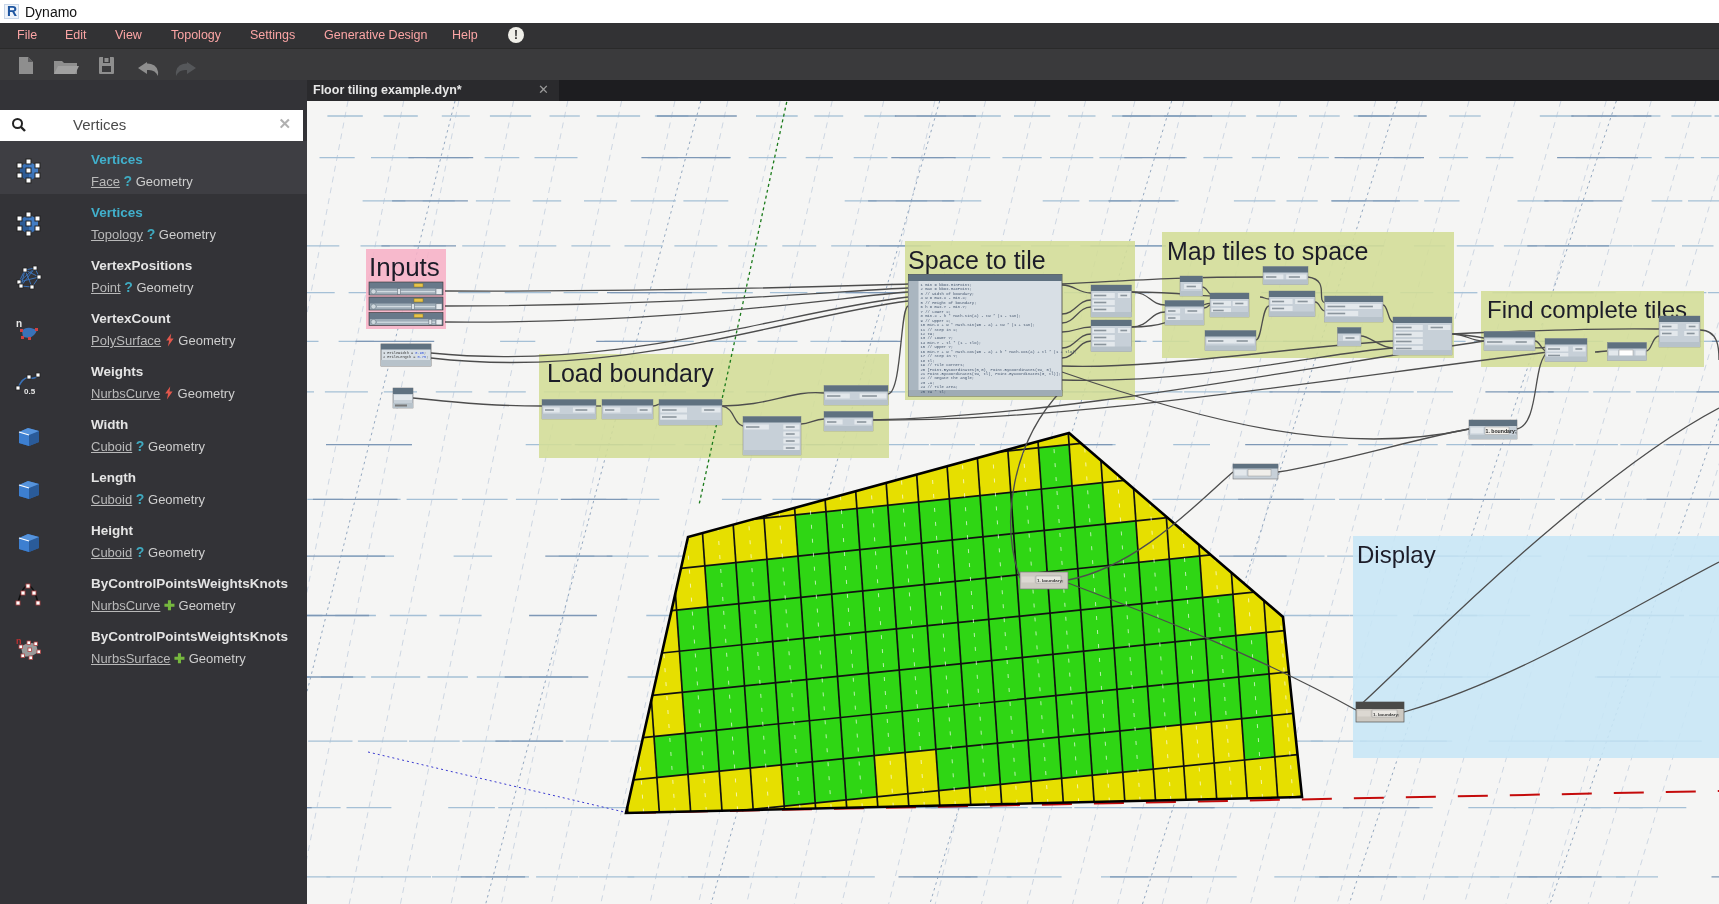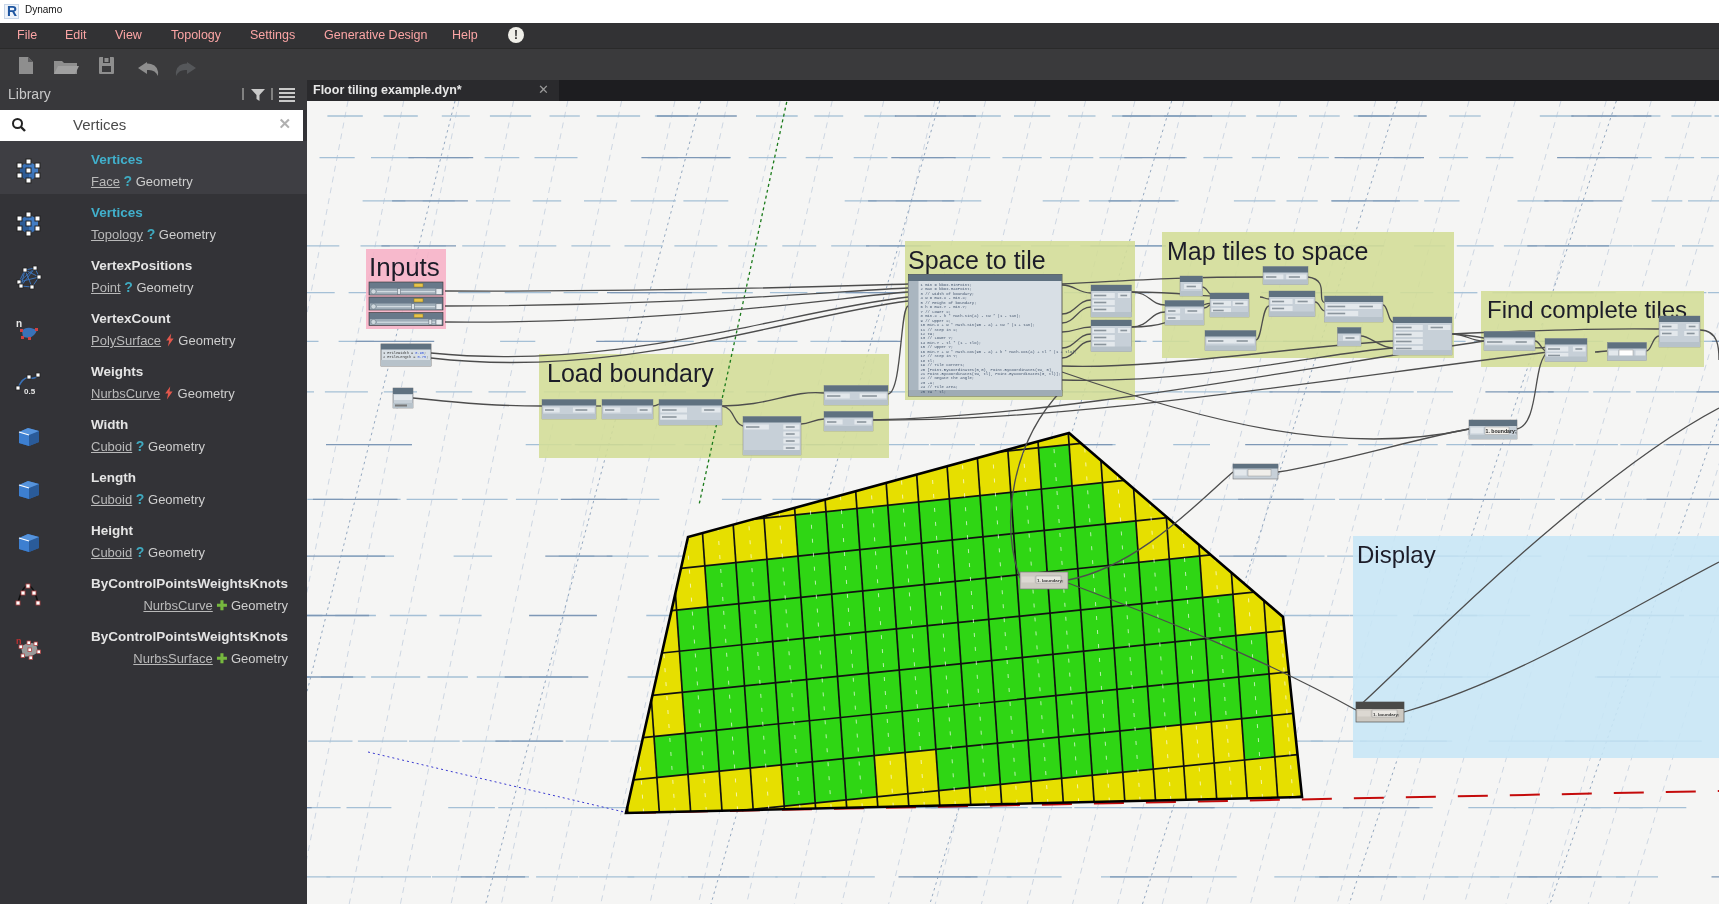--- a/index.html
+++ b/index.html
@@ -1,41 +1,41 @@
 <!DOCTYPE html>
 <html><head><meta charset="utf-8">
 <style>
 * { margin:0; padding:0; box-sizing:border-box; }
 body { width:1719px; height:904px; overflow:hidden; position:relative;
   font-family:"Liberation Sans", sans-serif; background:#f5f5f4; }
 .titlebar { position:absolute; left:0; top:0; width:1719px; height:23px; background:#ffffff; }
 .rlogo { position:absolute; left:4px; top:4px; width:15px; height:15px; background:#eef3fa; border:1px solid #c8d6e8; }
 .rlogo span { position:absolute; left:2px; top:-2.5px; font-size:14px; font-weight:bold; color:#1d55a0; }
-.apptitle { position:absolute; left:25px; top:4px; font-size:10px; color:#111; }
+.apptitle { position:absolute; left:25px; top:4px; font-size:14px; color:#111; }
 .menubar { position:absolute; left:0; top:23px; width:1719px; height:25px; background:#323234; }
 .menubar span { position:absolute; top:5px; font-size:12.5px; color:#fca5a5; }
 .excl { position:absolute; left:508px; top:4px; width:16px; height:16px; border-radius:50%;
   background:#f0efe9; color:#2c2c2c; font-weight:bold; font-size:12px; text-align:center; line-height:16px; }
 .toolbar { position:absolute; left:0; top:48px; width:1719px; height:32px; background:#3a3a3c; border-top:1px solid #2a2a2a; }
 .sidebar { position:absolute; left:0; top:80px; width:307px; height:824px; background:#333337; }
 .libhdr { position:absolute; left:0; top:0; width:307px; height:30px; background:#38383b; }
 .libhdr .t { position:absolute; left:8px; top:6px; font-size:14px; color:#c9c9c9; }
 .libhdr .ic2 { position:absolute; right:8px; top:5px; }
 .search { position:absolute; left:0px; top:30px; width:303px; height:31px; background:#ffffff; }
 .search .mag { position:absolute; left:11px; top:7px; }
 .search .txt { position:absolute; left:33px; top:6px; font-size:15px; color:#4a4a4a; }
 .search .x { position:absolute; right:12px; top:5px; font-size:15px; color:#b0b0b0; font-weight:bold; }
 .list { position:absolute; left:0; top:61px; width:307px; height:747px; }
 .item { position:relative; width:307px; height:53px; }
 .item.hl { background:#3e3e43; }
 .icw { position:absolute; left:15px; top:17px; width:27px; height:27px; }
 .txt { position:absolute; left:51px; top:8px;margin-left:40px; }
 .ttl { font-size:13.5px; font-weight:bold; color:#e4e4e4; line-height:22px; }
 .ttl.teal { color:#41b0cc; }
-.sub { font-size:13px; color:#c8c8c8; line-height:21px;text-align:right; }
+.sub { font-size:13px; color:#c8c8c8; line-height:21px; }
 .cat { color:#b9b9b9; text-decoration:underline; }
 .geo { color:#cecece; }
 .q { color:#3fa9bf; font-weight:bold; font-size:14px; }
 .plus { color:#76b83e; font-weight:bold; font-size:13px; }
 .tabbar { position:absolute; left:307px; top:80px; width:1412px; height:21px; background:#1d1d20;padding-left:36px; }
 .tab { position:absolute; left:0; top:0; width:252px; height:21px; background:#2a2a2d; }
 .tab .name { position:absolute; left:6px; top:3px; font-size:12.5px; font-weight:bold; color:#e8e8e8; }
 .tab .x { position:absolute; right:10px; top:2px; font-size:13px; color:#9a9a9a; }
 </style></head>
 <body>
@@ -1342,34 +1342,20 @@
       <g>
         <rect x="1049" y="601" width="48" height="20" fill="#cdc9c2" stroke="#555" stroke-width="0.7"></rect>
         <rect x="1049" y="601" width="48" height="7" fill="#4a4a48"></rect>
         <rect x="1050.5" y="609.5" width="13" height="6" fill="#dcd8d2"></rect>
         <rect x="1065" y="609" width="25" height="7" fill="#e9e6e1" stroke="#999" stroke-width="0.5"></rect>
         <text x="1066" y="614.5" font-size="4.4" font-weight="bold" fill="#333" font-family="Liberation Sans, sans-serif">1. boundary;</text>
       </g>
     </g>
   </svg>
 <div class="sidebar">
-  <div class="libhdr">
-      <span class="t">Library</span>
-    <svg class="ic2" width="60" height="18" viewBox="0 0 60 18">
-<line x1="4" y1="3" x2="4" y2="15" stroke="#9a9a9a" stroke-width="1.5"></line>
-<path d="M12 4 h14 l-5.5 6 v6 l-3 -2 v-4 z" fill="#c9c9c9"></path>
-<line x1="33" y1="3" x2="33" y2="15" stroke="#9a9a9a" stroke-width="1.5"></line>
-<g stroke="#c9c9c9" stroke-width="2">
-          <line x1="40" y1="4" x2="56" y2="4"></line>
-          <line x1="40" y1="8" x2="56" y2="8"></line>
-          <line x1="40" y1="12" x2="56" y2="12"></line>
-          <line x1="40" y1="16" x2="56" y2="16"></line>
-        </g>
-</svg>
-    </div>
   <div class="search">
     <svg class="mag" width="16" height="16" viewBox="0 0 16 16">
         <circle cx="6.5" cy="6.5" r="4.5" fill="none" stroke="#222" stroke-width="2"></circle>
         <line x1="10" y1="10" x2="14" y2="14" stroke="#222" stroke-width="2.4"></line>
       </svg>
     <span class="txt">Vertices</span>
       <span class="x">✕</span>
   </div>
   <div class="list">
       <div class="item hl">

